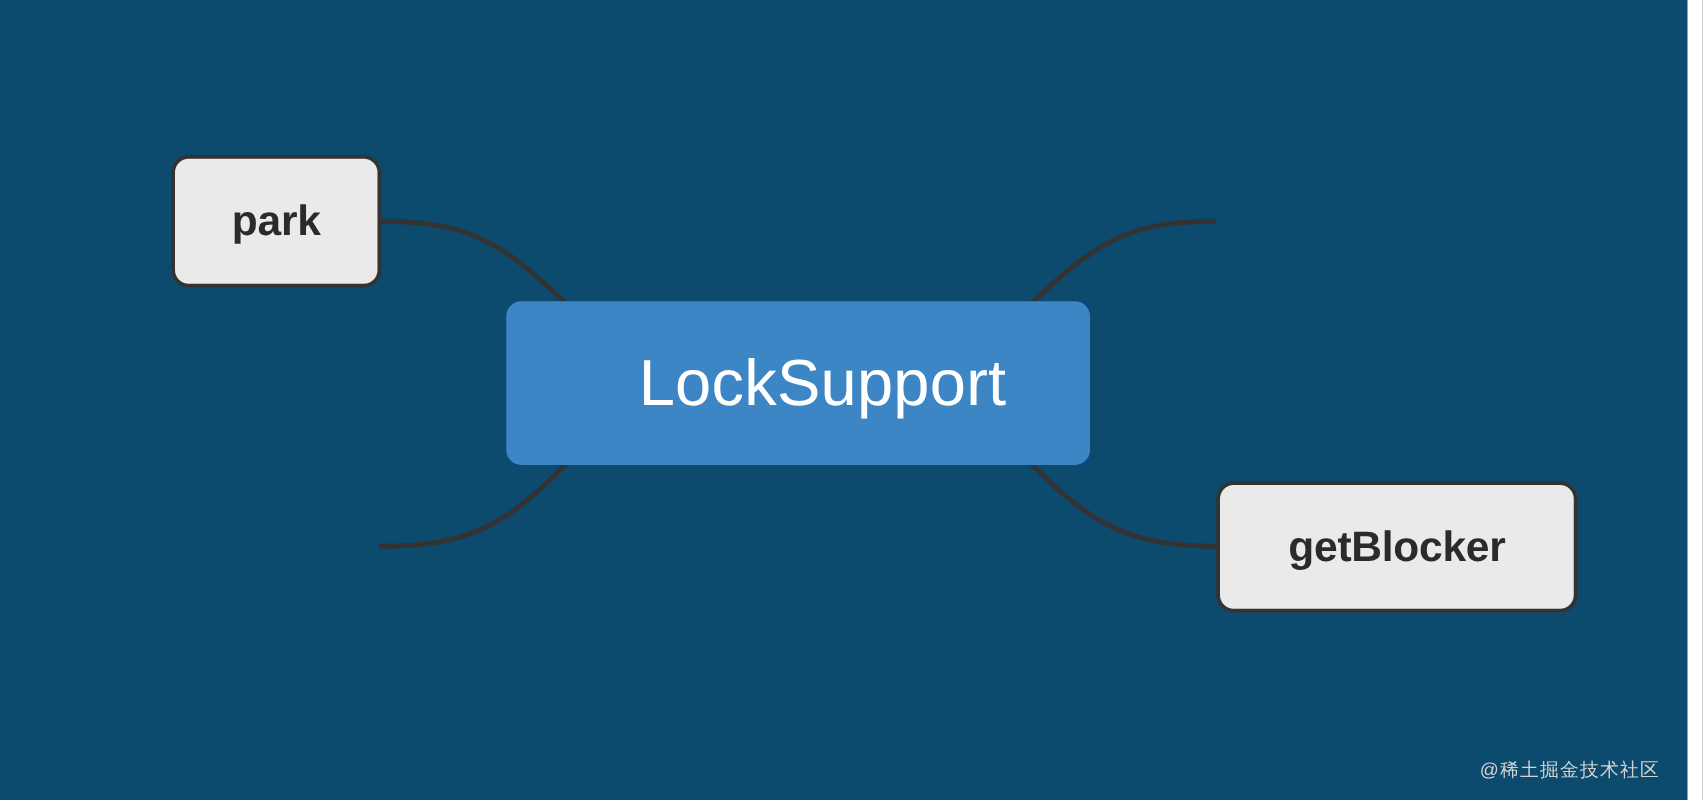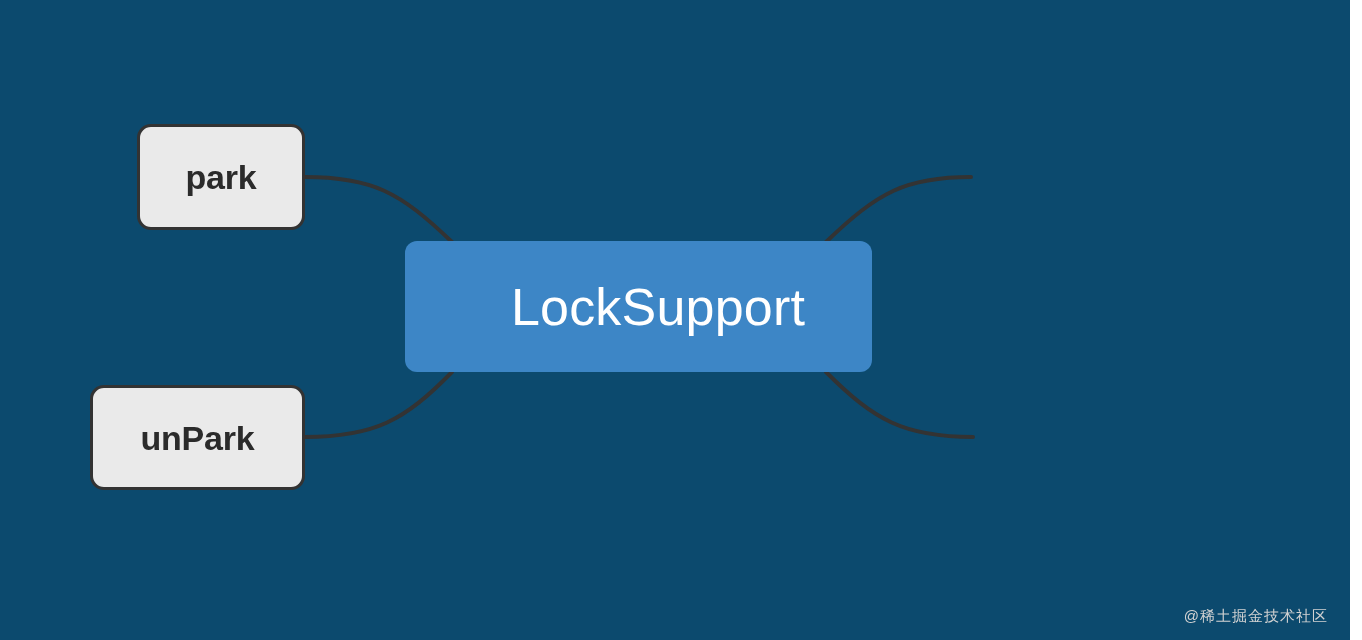--- a/index.html
+++ b/index.html
@@ -87,25 +87,25 @@
 
     <path d="M 826,242 C 878,192 906,177 971,177" fill="none" stroke="#333333" stroke-width="4" stroke-linecap="round"></path>
 
     <path d="M 826,372 C 874,420 904,437 973,437" fill="none" stroke="#333333" stroke-width="4" stroke-linecap="round"></path>
   </svg>
 
   <div class="node node-leaf" id="node-park">
     <span class="node-label">park</span>
   </div>
 
-  <div class="node node-leaf" id="node-unpark">
-    <span class="node-label">unPark</span>
-  </div>
 
   <div class="node node-center" id="node-center">
     <span class="node-label">LockSupport</span>
   </div>
 
 
+  <div class="node node-leaf" id="node-getblocker">
+    <span class="node-label">getBlocker</span>
+  </div>
 
   <div id="watermark">@稀土掘金技术社区</div>
 
 </div>
 
 </body></html>

